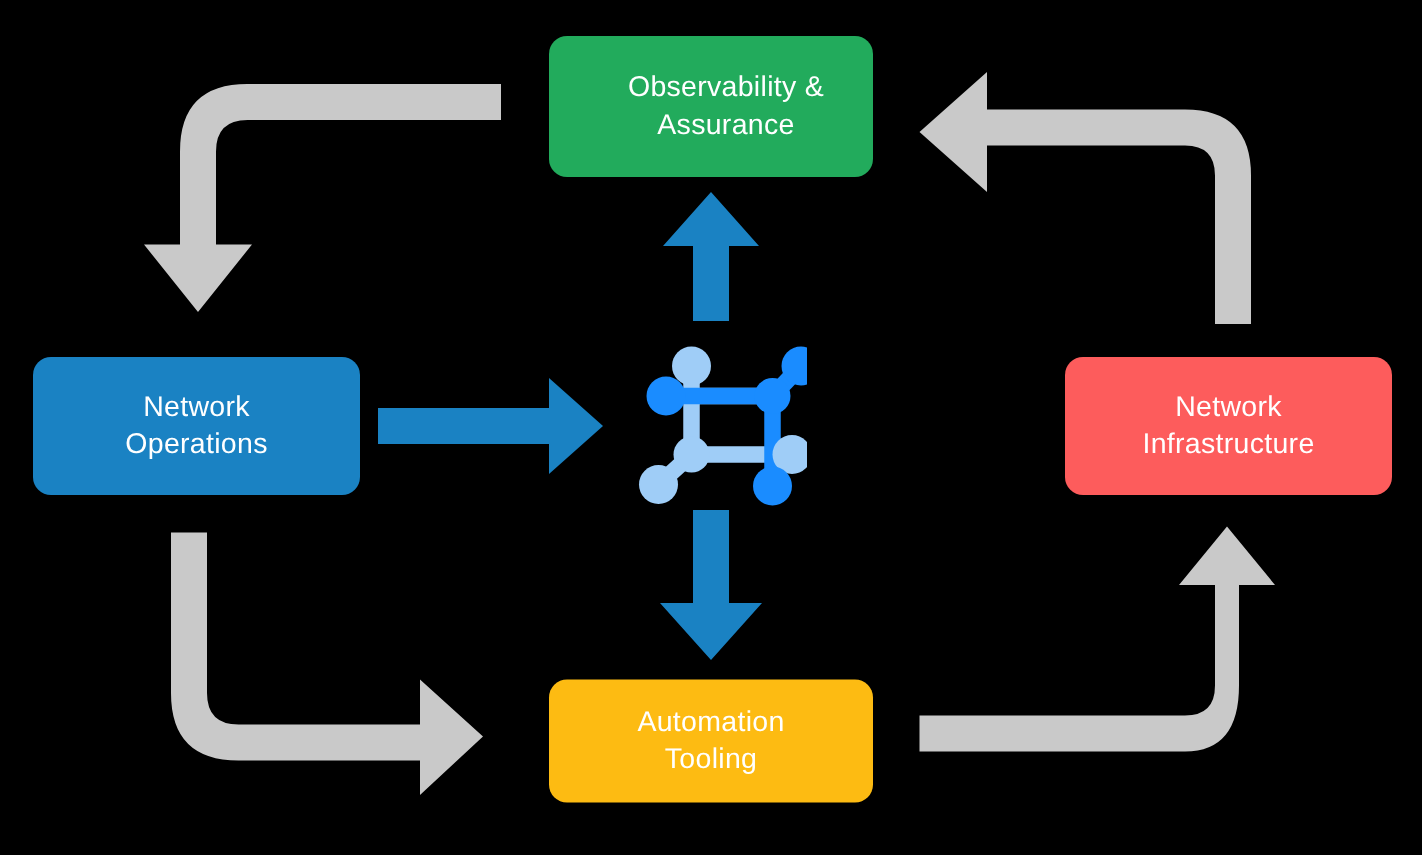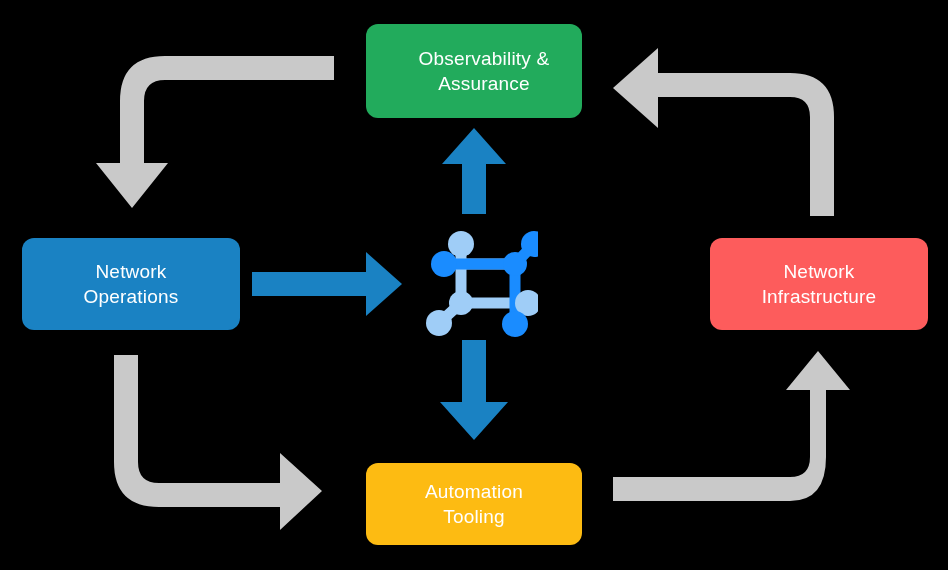--- a/index.html
+++ b/index.html
@@ -155,18 +155,18 @@
   <div class="node-box" id="box-network-operations" style="background: rgb(26, 130, 195); color: rgb(255, 255, 255);">
     <span>Network
 Operations</span>
   </div>
 
   <div class="node-box" id="box-network-infrastructure" style="background: rgb(253, 92, 92); color: rgb(255, 255, 255);">
     <span>Network
 Infrastructure</span>
   </div>
 
-  <div class="node-box" id="box-automation-tooling" style="background: rgb(253, 187, 18); color: rgb(255, 255, 255); margin-top: 10px;">
+  <div class="node-box" id="box-automation-tooling" style="background: rgb(253, 187, 18); color: rgb(255, 255, 255);">
     <span>Automation
 Tooling</span>
   </div>
 
 </div>
 
 </body></html>

